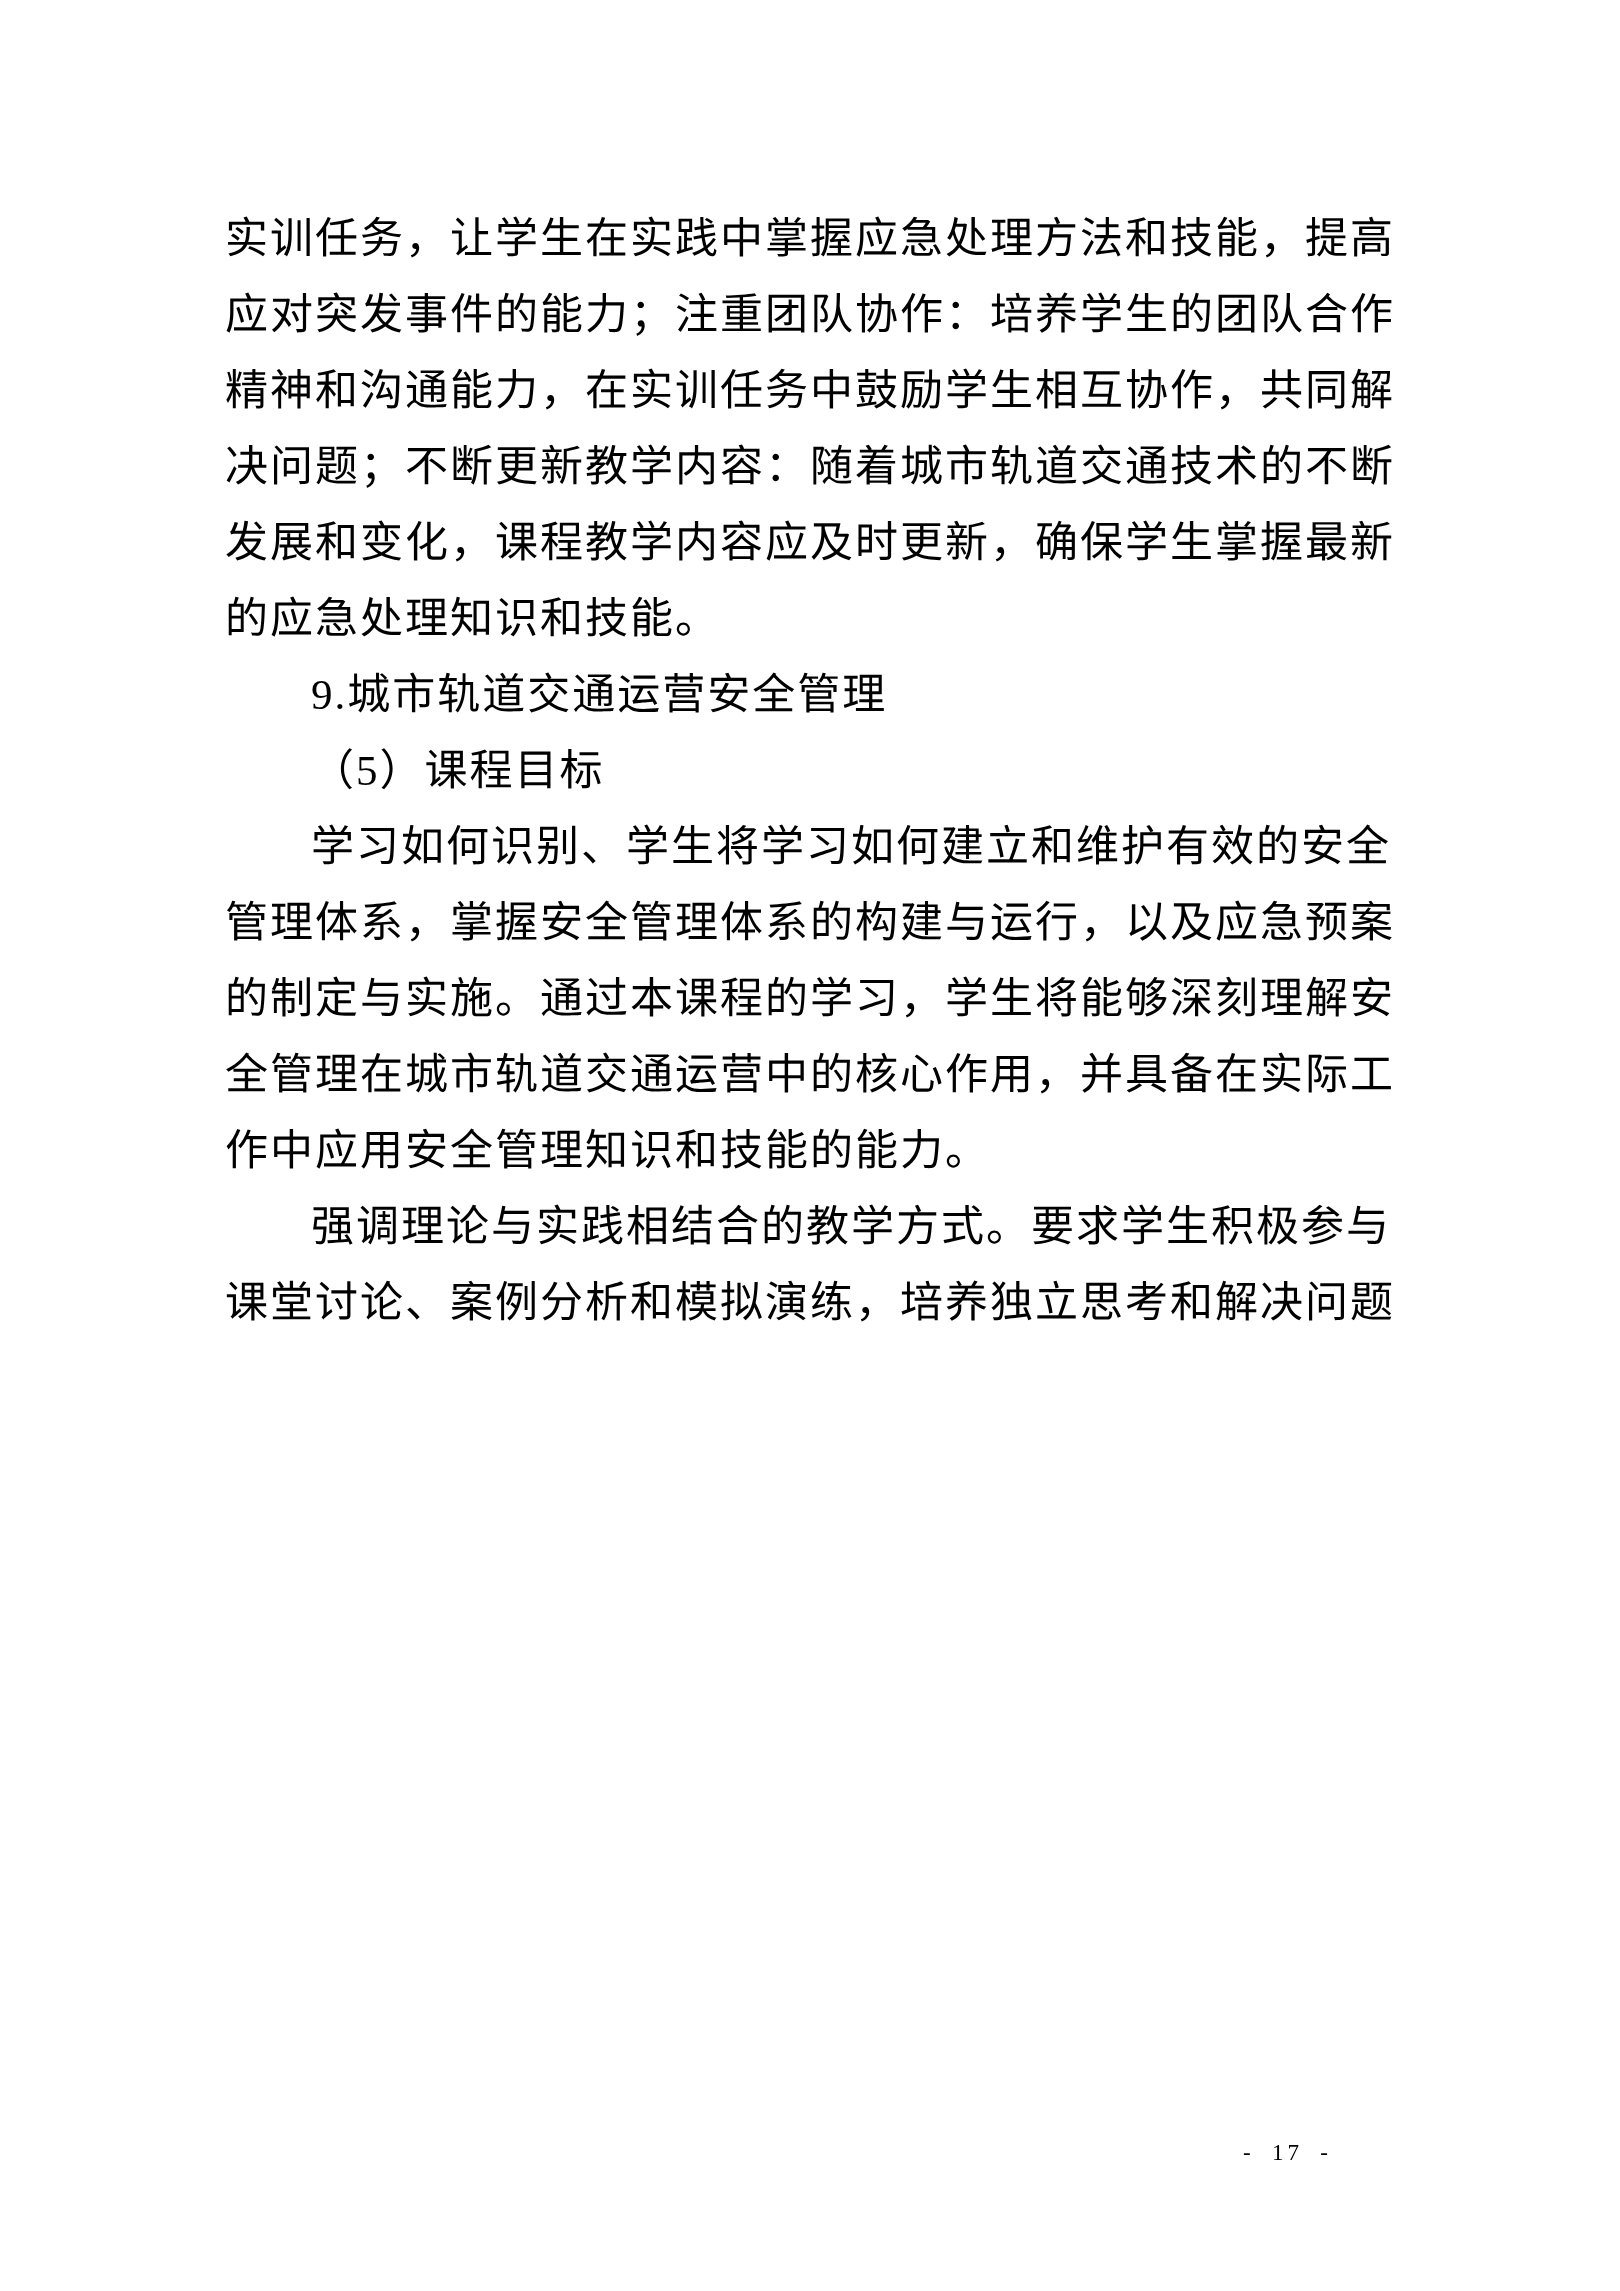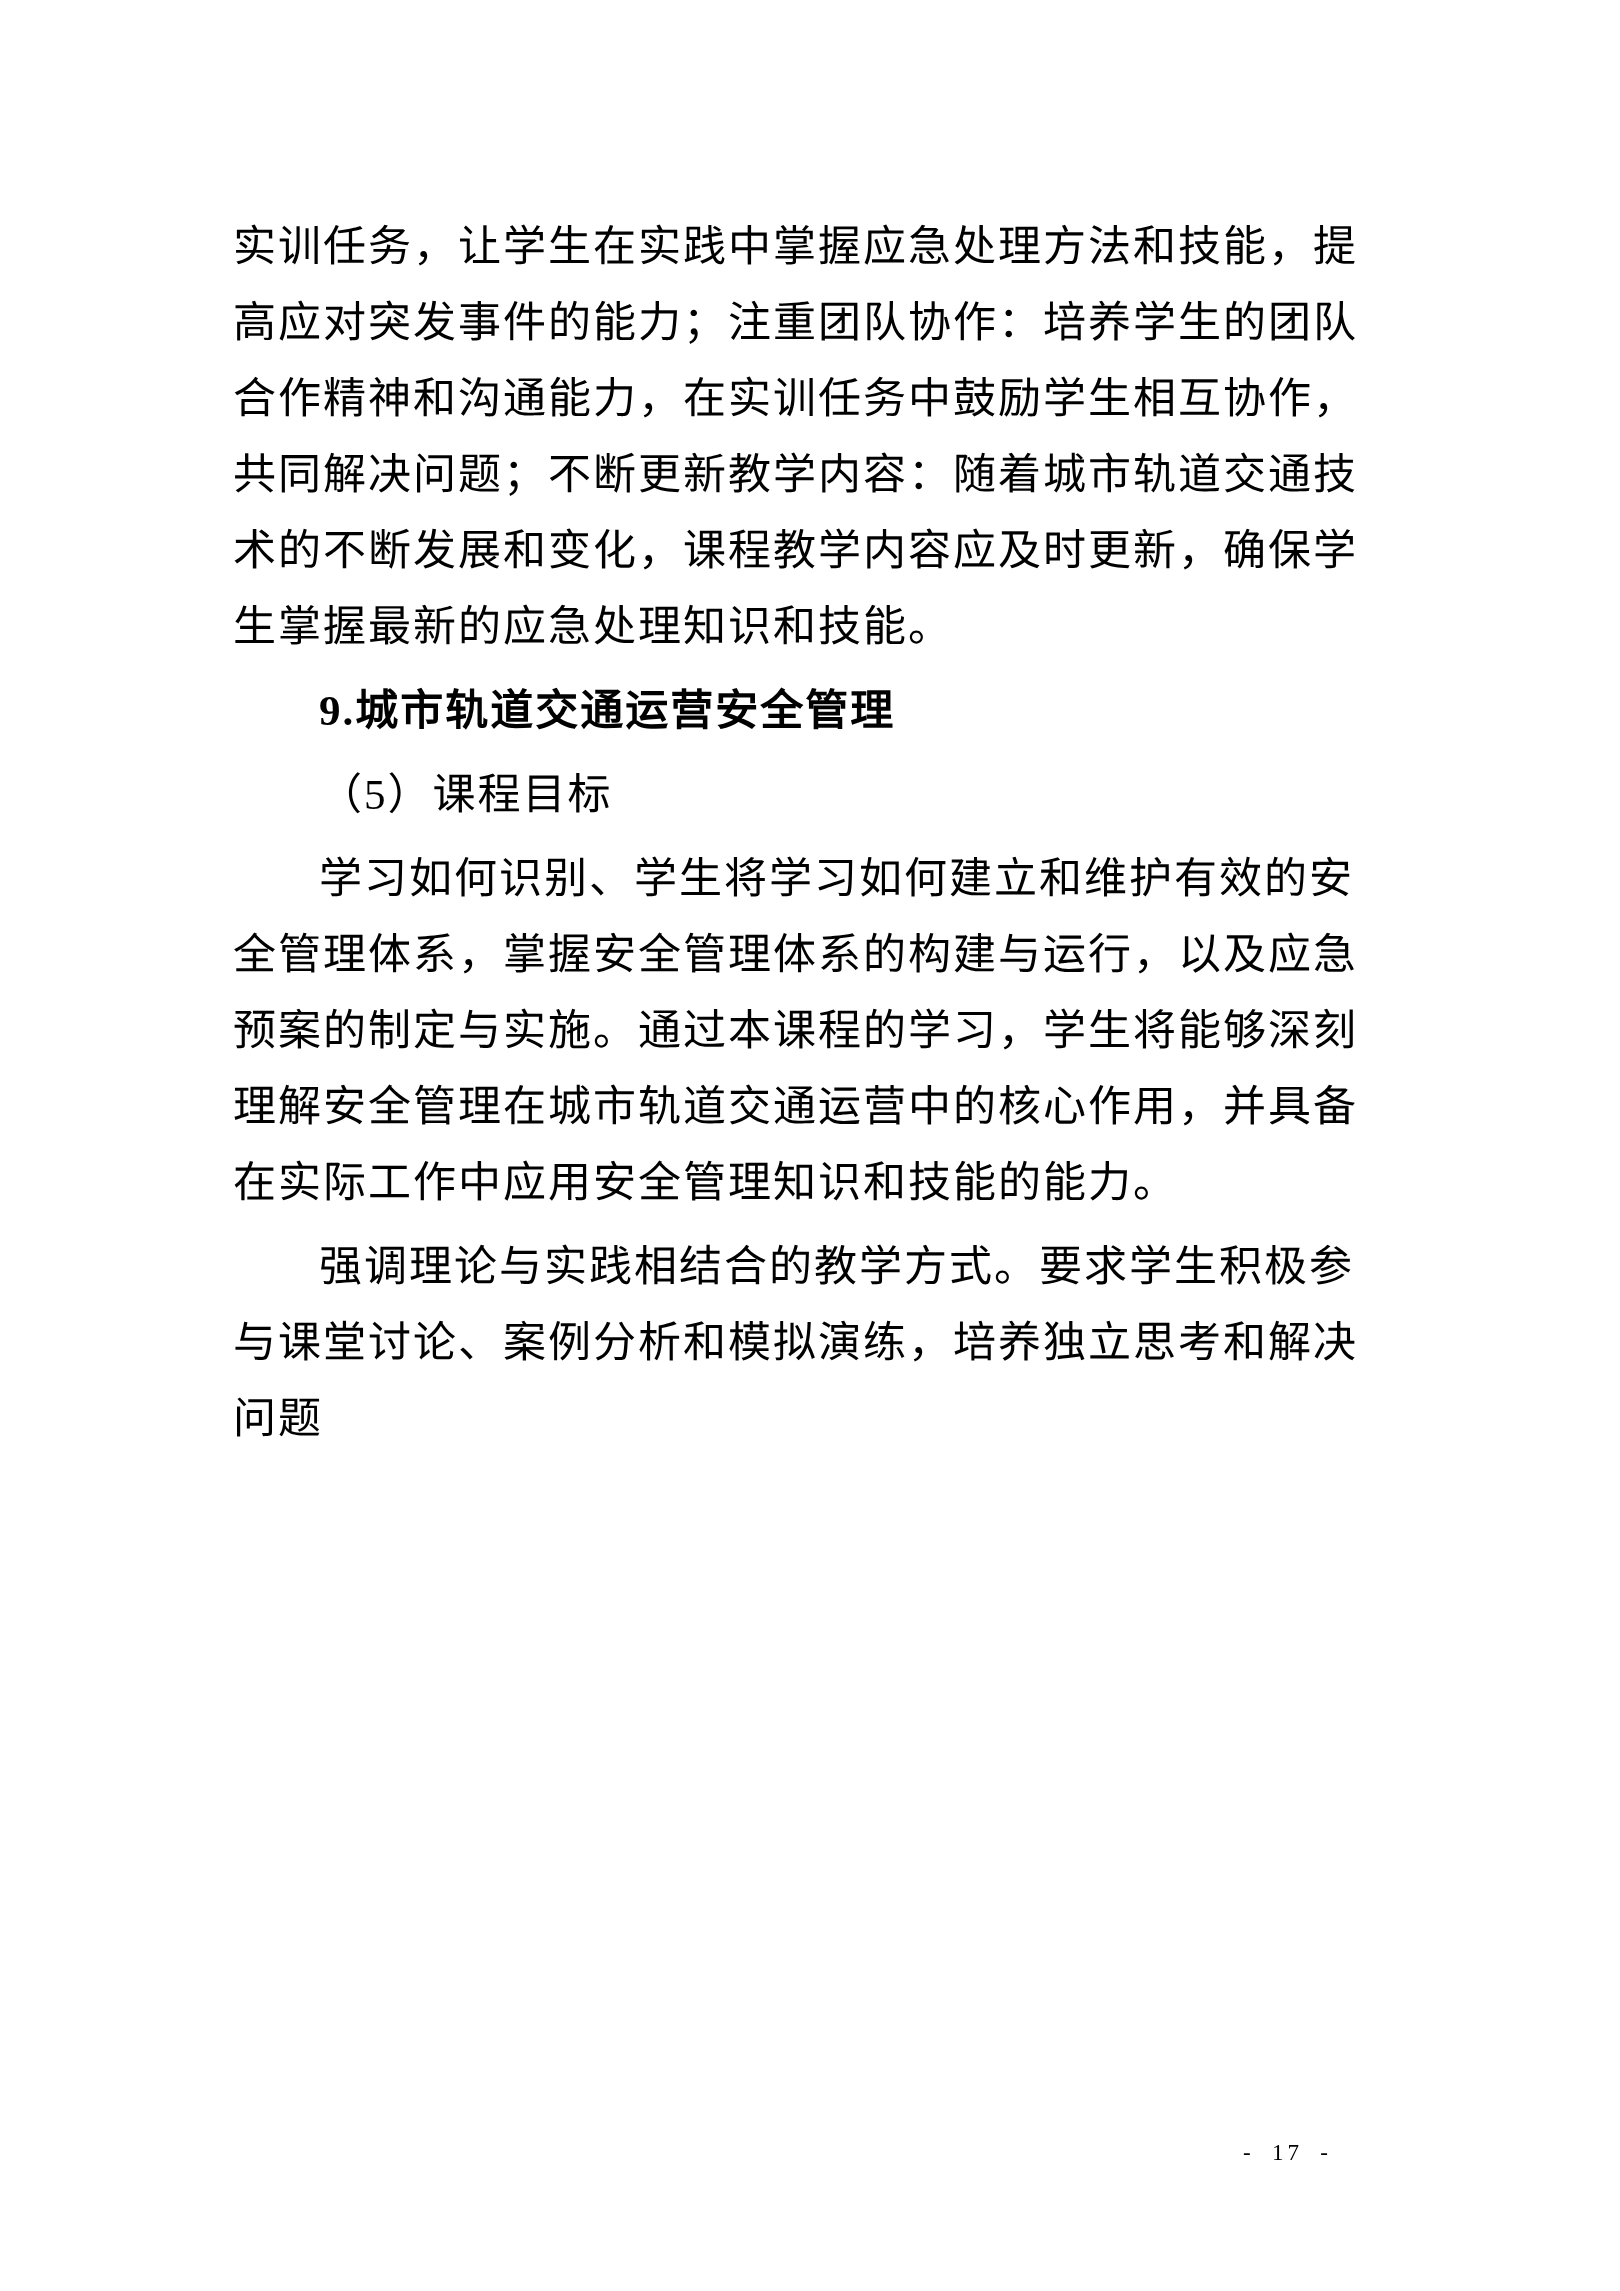--- a/index.html
+++ b/index.html
@@ -27,28 +27,28 @@
     left: 225px;
     top: 201px;
     width: 1180px;
     font-size: 43px;
     line-height: 76px;
     letter-spacing: 2px;
     text-align: left;
     line-break: strict;
   }
   .para {
-    margin: 8px;
+    margin: 0;
     padding: 0;
   }
   .para.indent {
     text-indent: 86px;
   }
   .para.heading {
-    font-weight: bold;
+    font-weight: normal;
   }
   .page-number {
     position: absolute;
     top: 2131px;
     left: 1243px;
     font-size: 23px;
     line-height: 43px;
     letter-spacing: 3.9px;
     word-spacing: 7.8px;
     white-space: pre;

